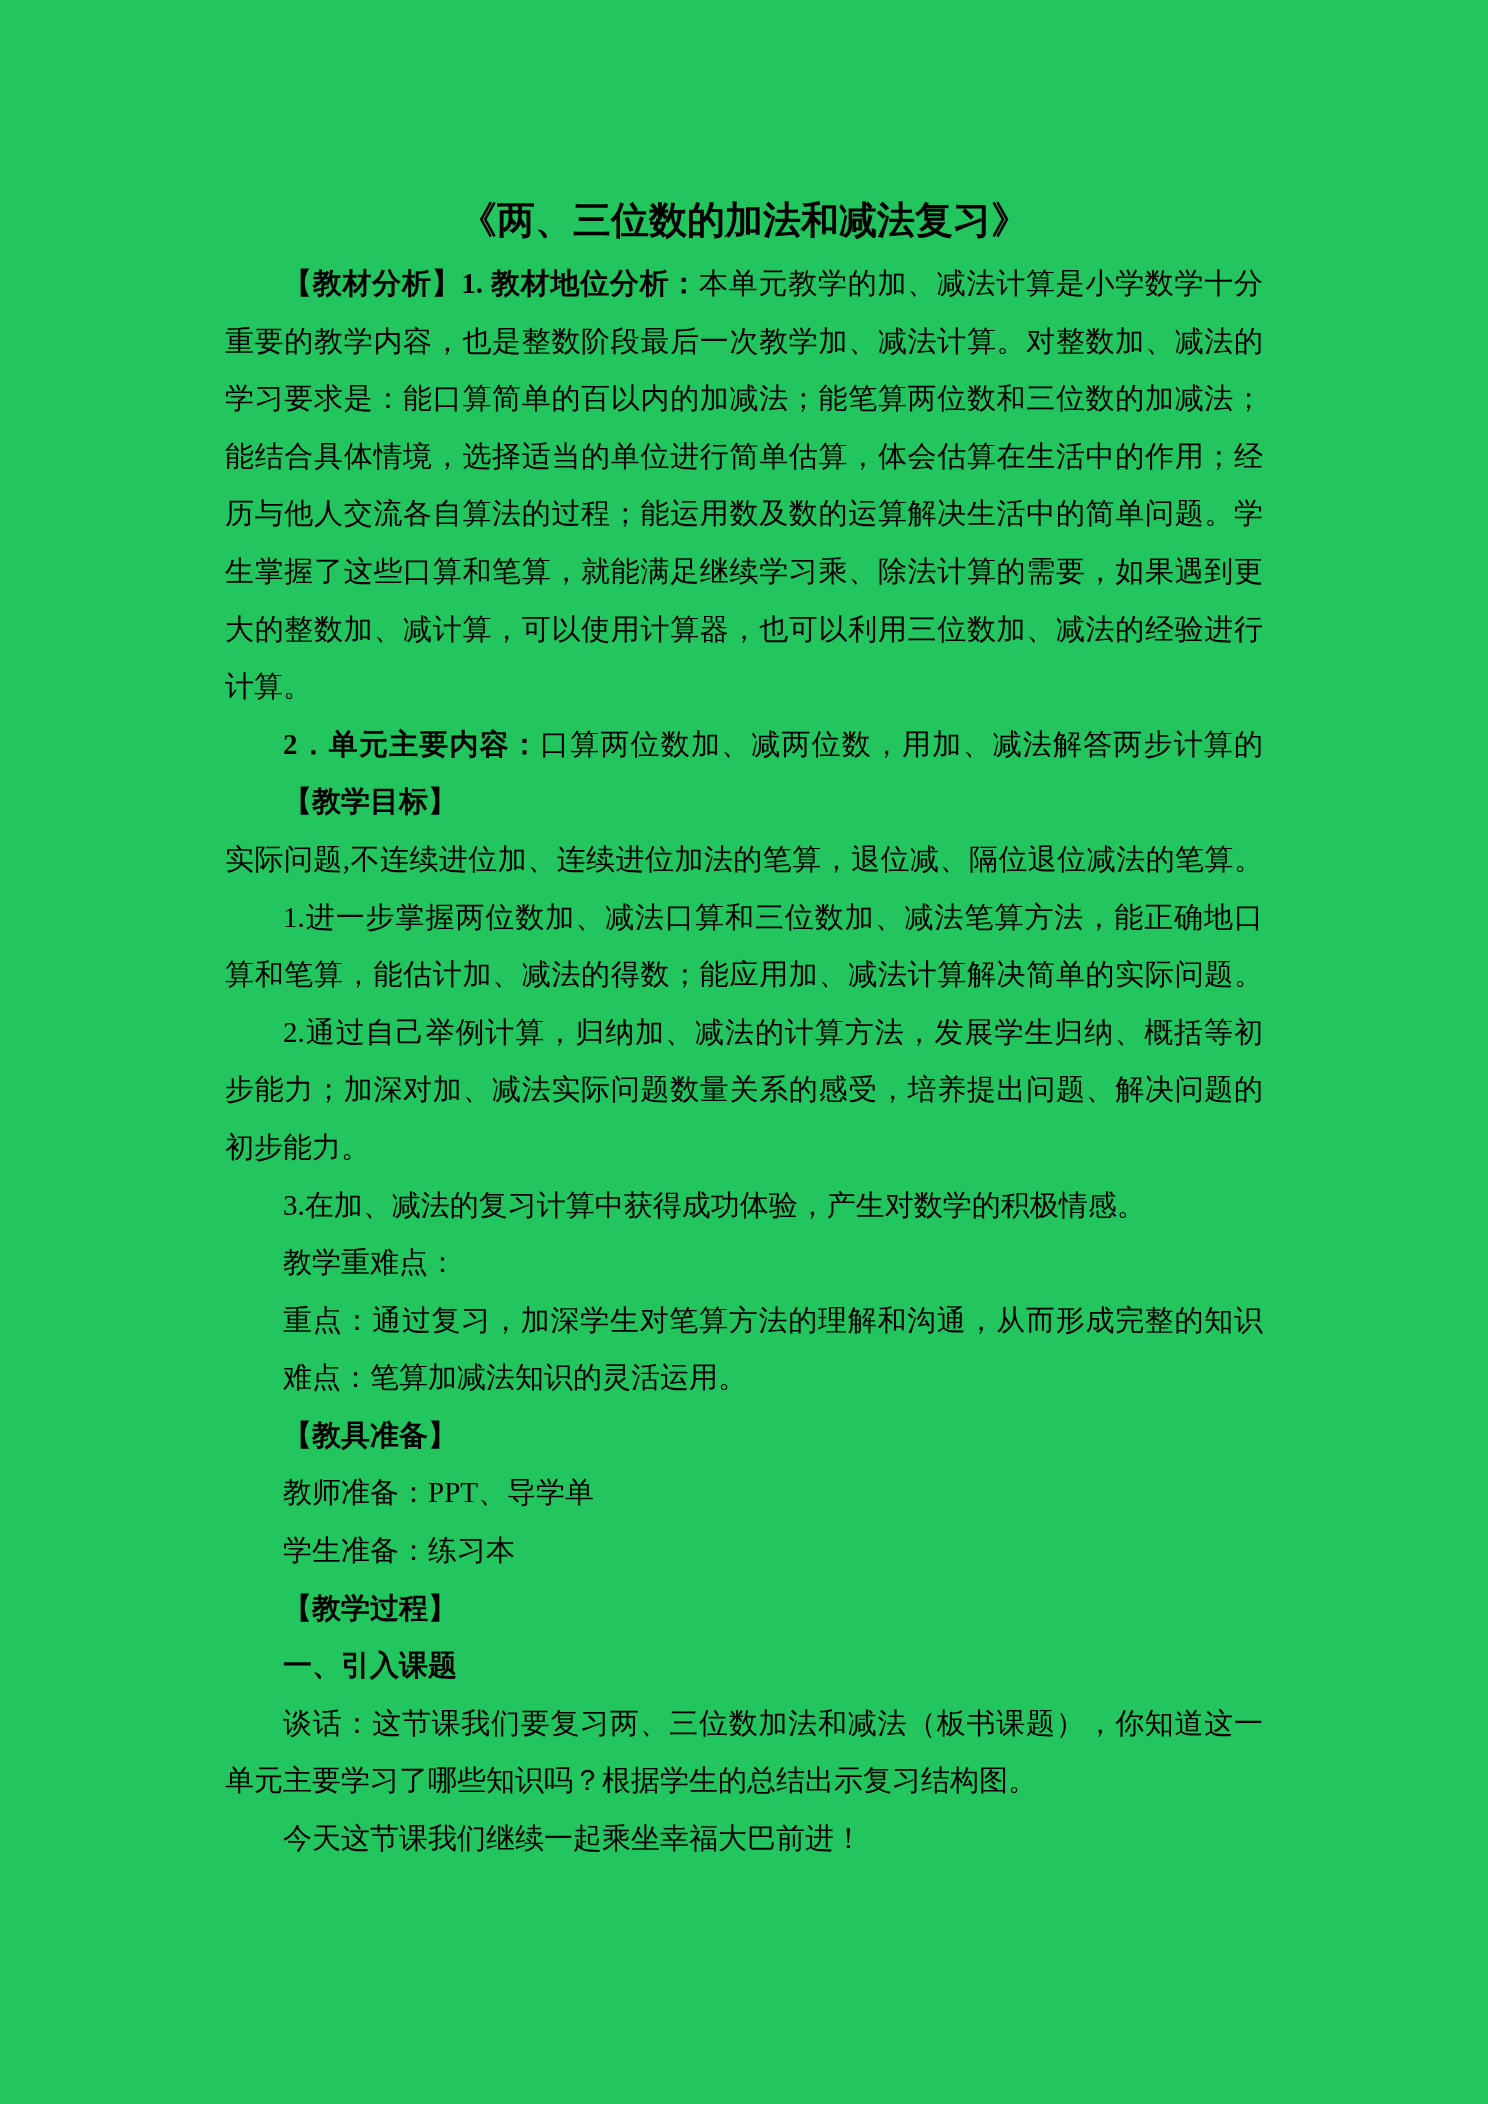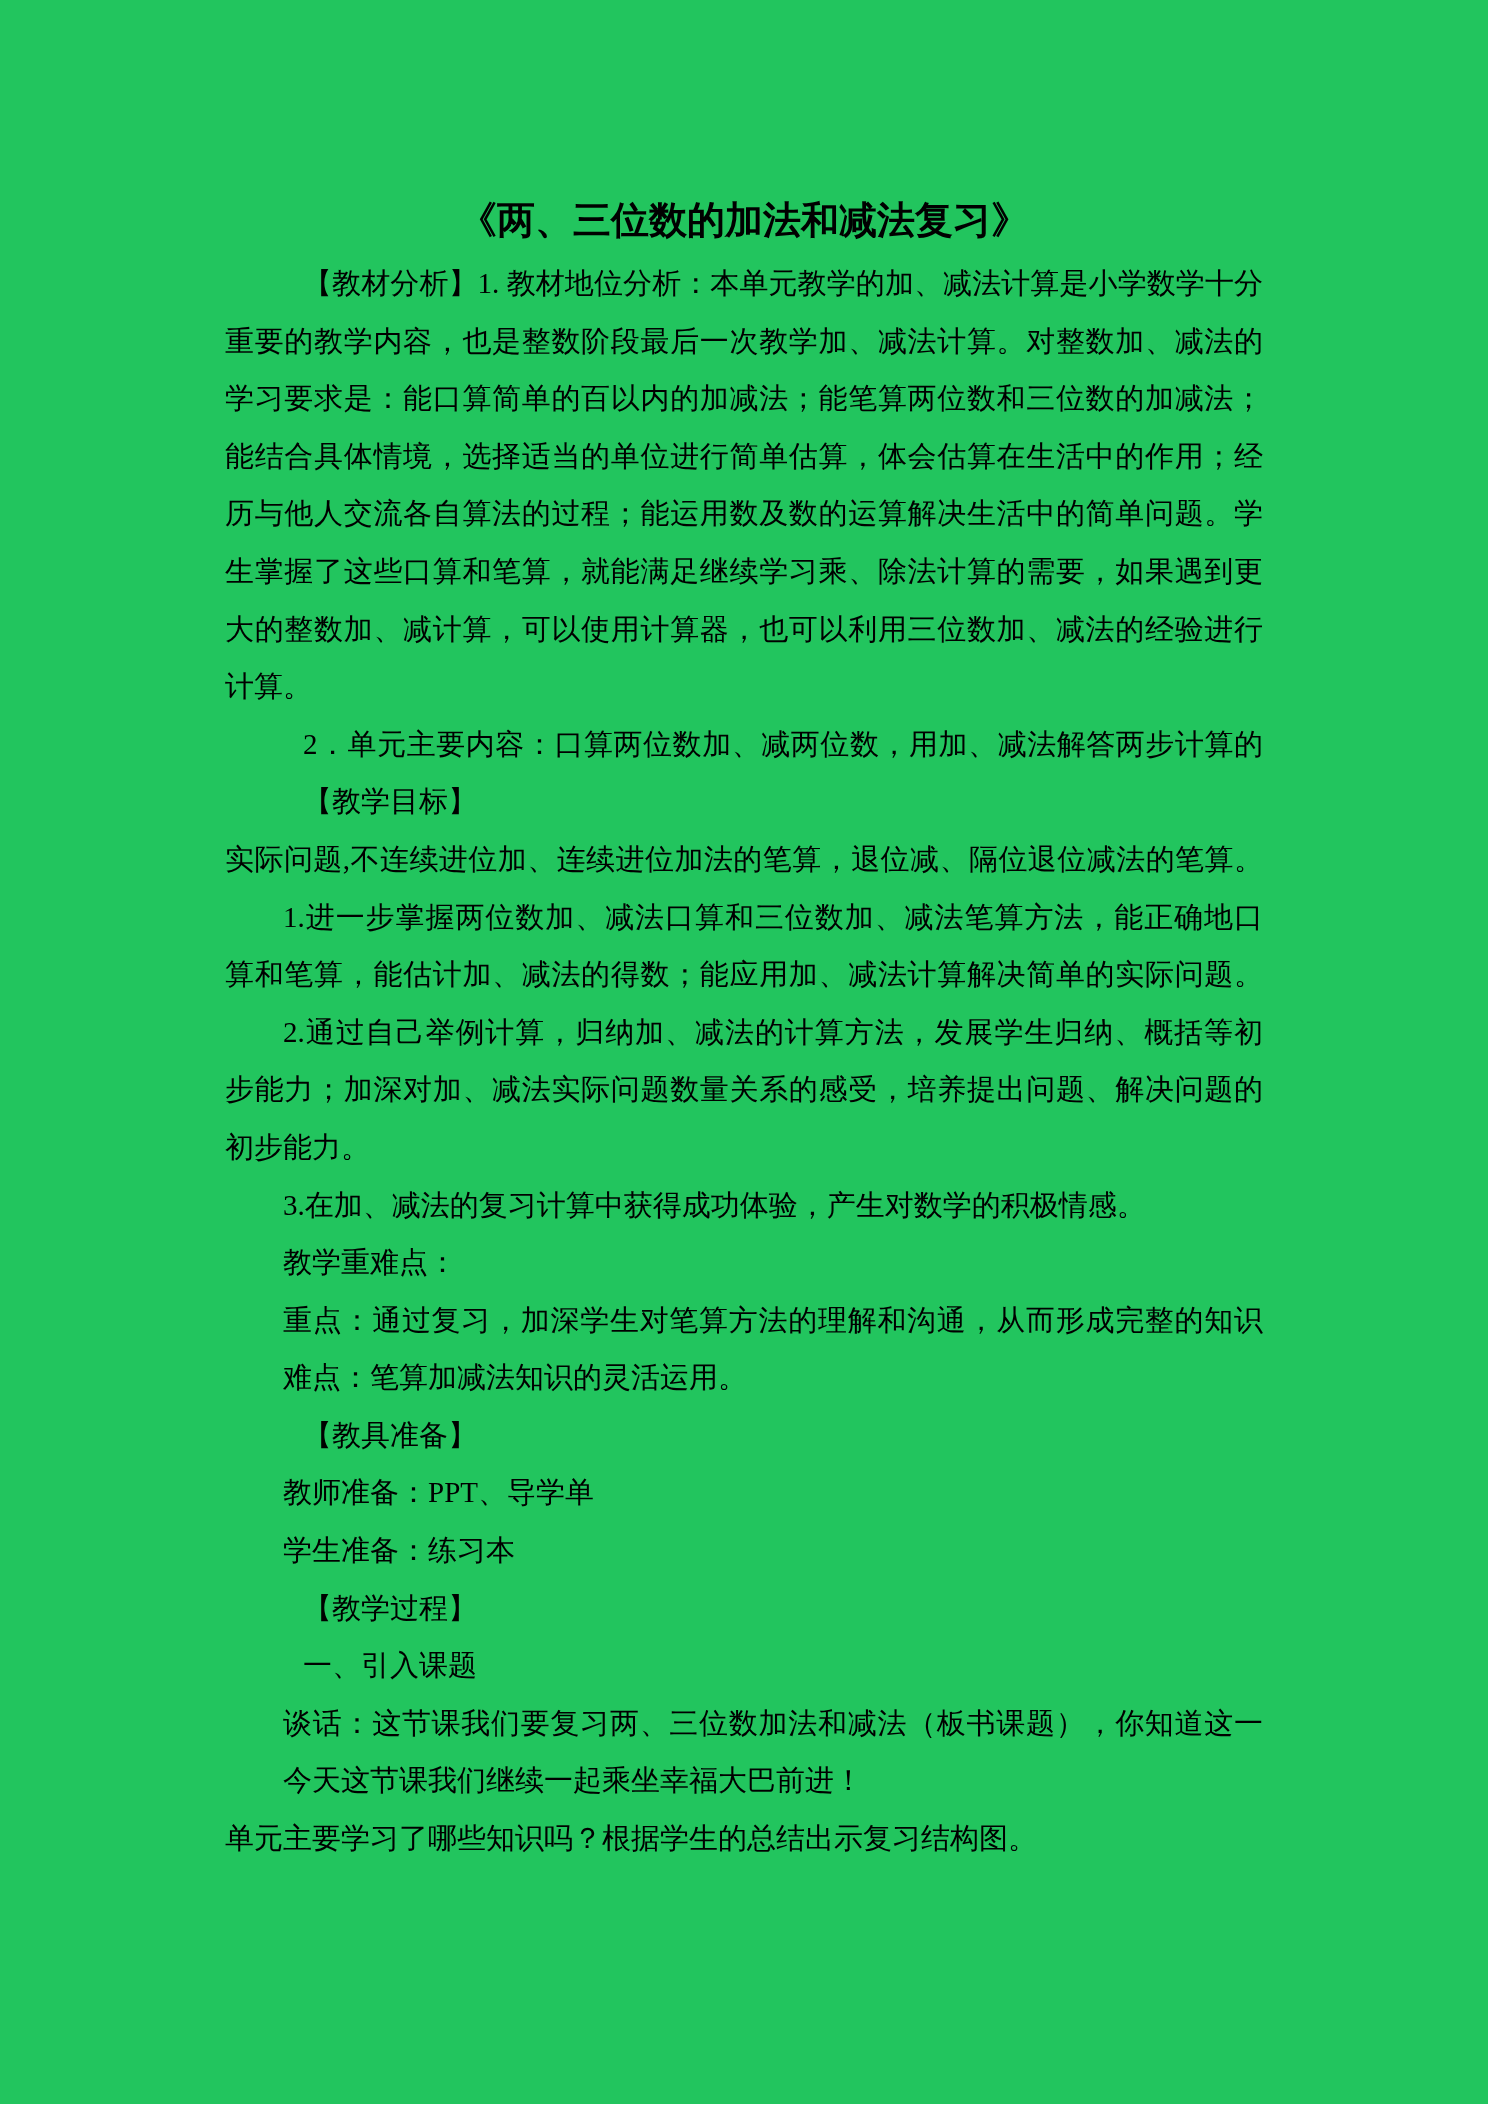--- a/index.html
+++ b/index.html
@@ -34,21 +34,21 @@
     line-height: 57.6px;
     height: 57.6px;
     overflow: hidden;
     text-align: left;
   }
   .line.justify {
     text-align: justify;
     text-align-last: justify;
   }
   .line.indent { text-indent: 2em; }
-  .b { font-weight: normal; margin-left: 20px; }
+  .b { font-weight: bold; }
 </style>
 </head>
 <body>
 
 <div class="page">
   <div class="content">
     <h1 class="doc-title">《两、三位数的加法和减法复习》</h1>
     <div id="doc-body">
         <div class="line indent justify"><span class="b">【教材分析】1. 教材地位分析：</span><span>本单元教学的加、减法计算是小学数学十分</span></div>
         <div class="line justify"><span>重要的教学内容，也是整数阶段最后一次教学加、减法计算。对整数加、减法的</span></div>
@@ -69,17 +69,17 @@
         <div class="line indent"><span>3.在加、减法的复习计算中获得成功体验，产生对数学的积极情感。</span></div>
         <div class="line indent"><span>教学重难点：</span></div>
         <div class="line indent justify"><span>重点：通过复习，加深学生对笔算方法的理解和沟通，从而形成完整的知识</span></div>
         <div class="line indent"><span>难点：笔算加减法知识的灵活运用。</span></div>
         <div class="line indent"><span class="b">【教具准备】</span></div>
         <div class="line indent"><span>教师准备：PPT、导学单</span></div>
         <div class="line indent"><span>学生准备：练习本</span></div>
         <div class="line indent"><span class="b">【教学过程】</span></div>
         <div class="line indent"><span class="b">一、引入课题</span></div>
         <div class="line indent justify"><span>谈话：这节课我们要复习两、三位数加法和减法（板书课题），你知道这一</span></div>
+        <div class="line"><span>单元主要学习了哪些知识吗？根据学生的总结出示复习结构图。</span></div>
         <div class="line indent"><span>今天这节课我们继续一起乘坐幸福大巴前进！</span></div>
-        <div class="line"><span>单元主要学习了哪些知识吗？根据学生的总结出示复习结构图。</span></div>
       </div>
   </div>
 </div>
 
 </body></html>

